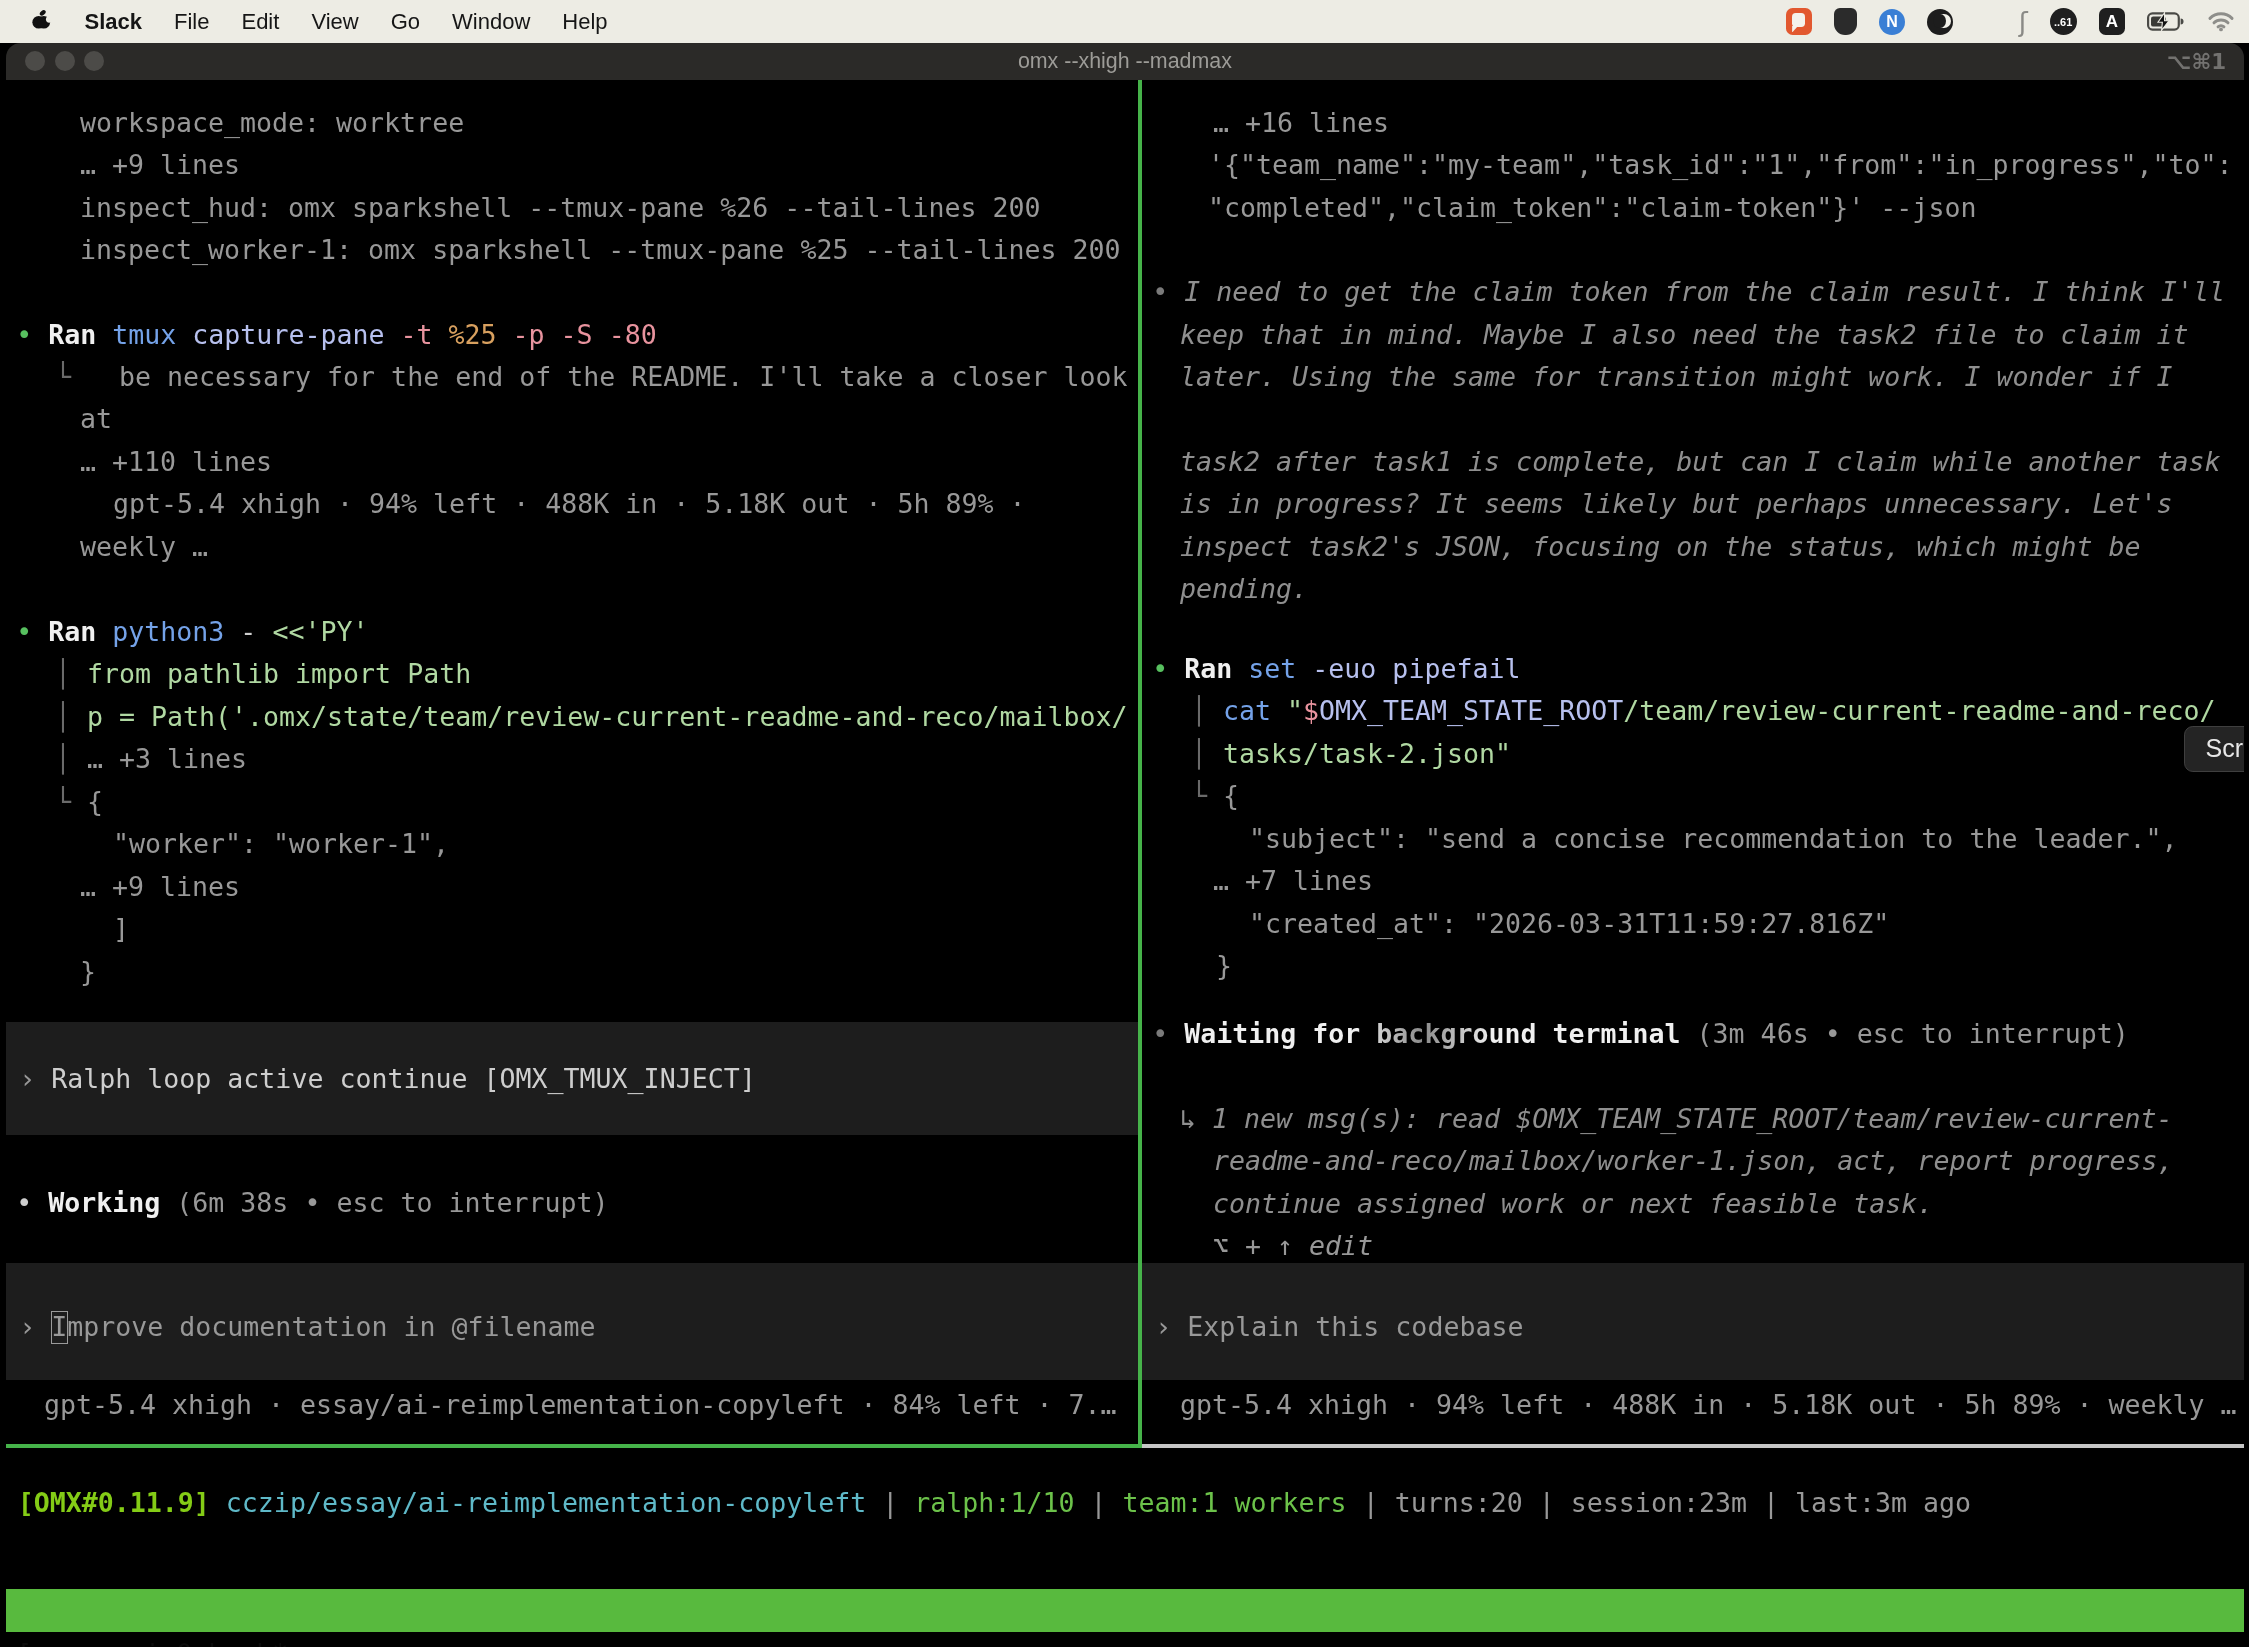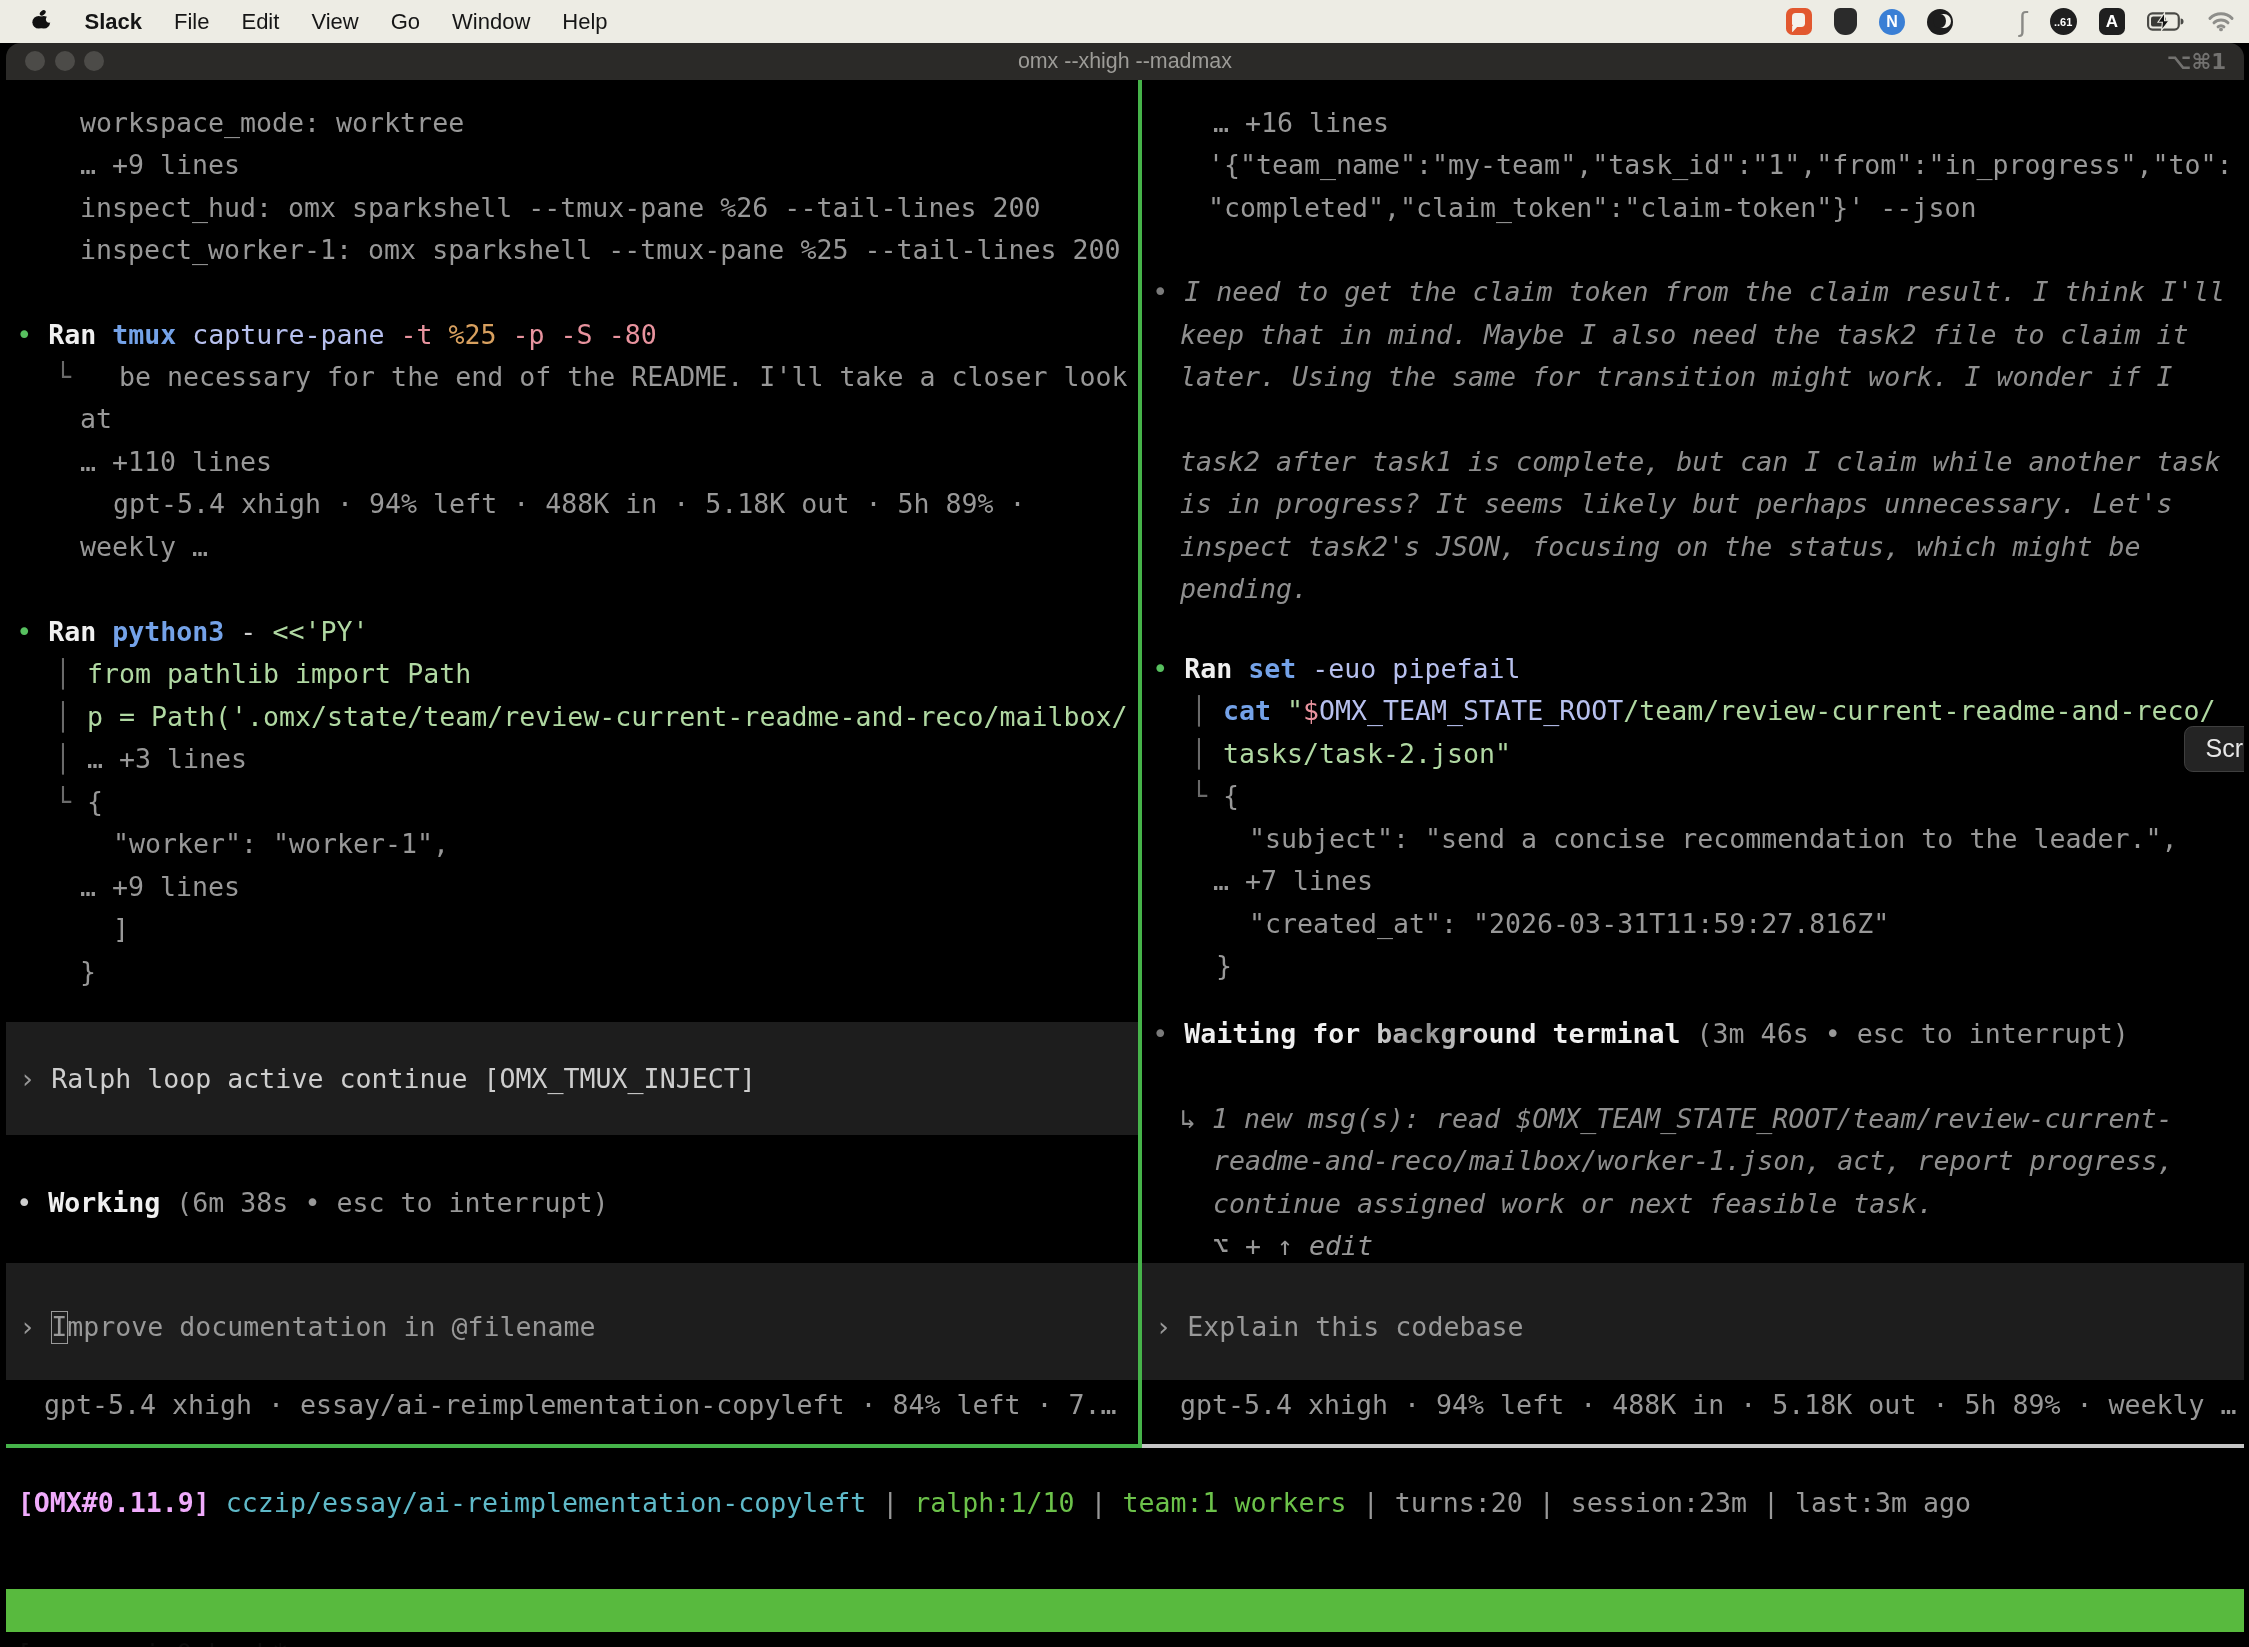--- a/index.html
+++ b/index.html
@@ -65,31 +65,31 @@
     border:1.5px solid #3f3f3f;border-radius:8.9px;color:#e8e8e8;
     font-family:"Liberation Sans",sans-serif;font-size:25px;line-height:43px;padding-left:20.7px;
     white-space:pre;overflow:hidden;z-index:5;}
 
   
   .c-g{color:#989898;}
   .c-gi{color:#8f8f8f;font-style:italic;}
   .c-gb{color:#cecece;}
   .c-w{color:#f0f0f0;font-weight:700;}
   .c-wshim{font-weight:700;background:linear-gradient(90deg,#f0f0f0 0%,#f0f0f0 35%,#8a8a8a 48%,#f0f0f0 62%,#f0f0f0 100%);-webkit-background-clip:text;background-clip:text;color:transparent;}
-  .c-blue{color:#74a2e8;font-weight:bold;}
+  .c-blue{color:#74a2e8;}
   .c-peri{color:#b7c0ee;}
   .c-pink{color:#e8939e;}
   .c-orange{color:#d8a05f;}
   .c-grn{color:#b0d8a2;}
   .c-bull{color:#57c05f;}
   .c-dim{color:#6a6a6a;}
   .c-dimb{color:#7a7a7a;}
   .c-lime{color:#6cc24a;}
   .c-cyan{color:#5fb9c8;}
-  .c-wb{color:#f0abfc;font-weight:700;text-align:right;}
+  .c-wb{color:#84cc16;font-weight:700;text-align:right;}
 </style>
 </head>
 <body>
 
 <div id="menubar">
   <div id="menubar-left">
     <span id="apple-logo">
       <svg width="18.5" height="22" viewBox="0 0 25 30">
         <circle cx="9" cy="18" r="8.6" fill="#111"></circle>
         <circle cx="16" cy="18" r="8.6" fill="#111"></circle>

